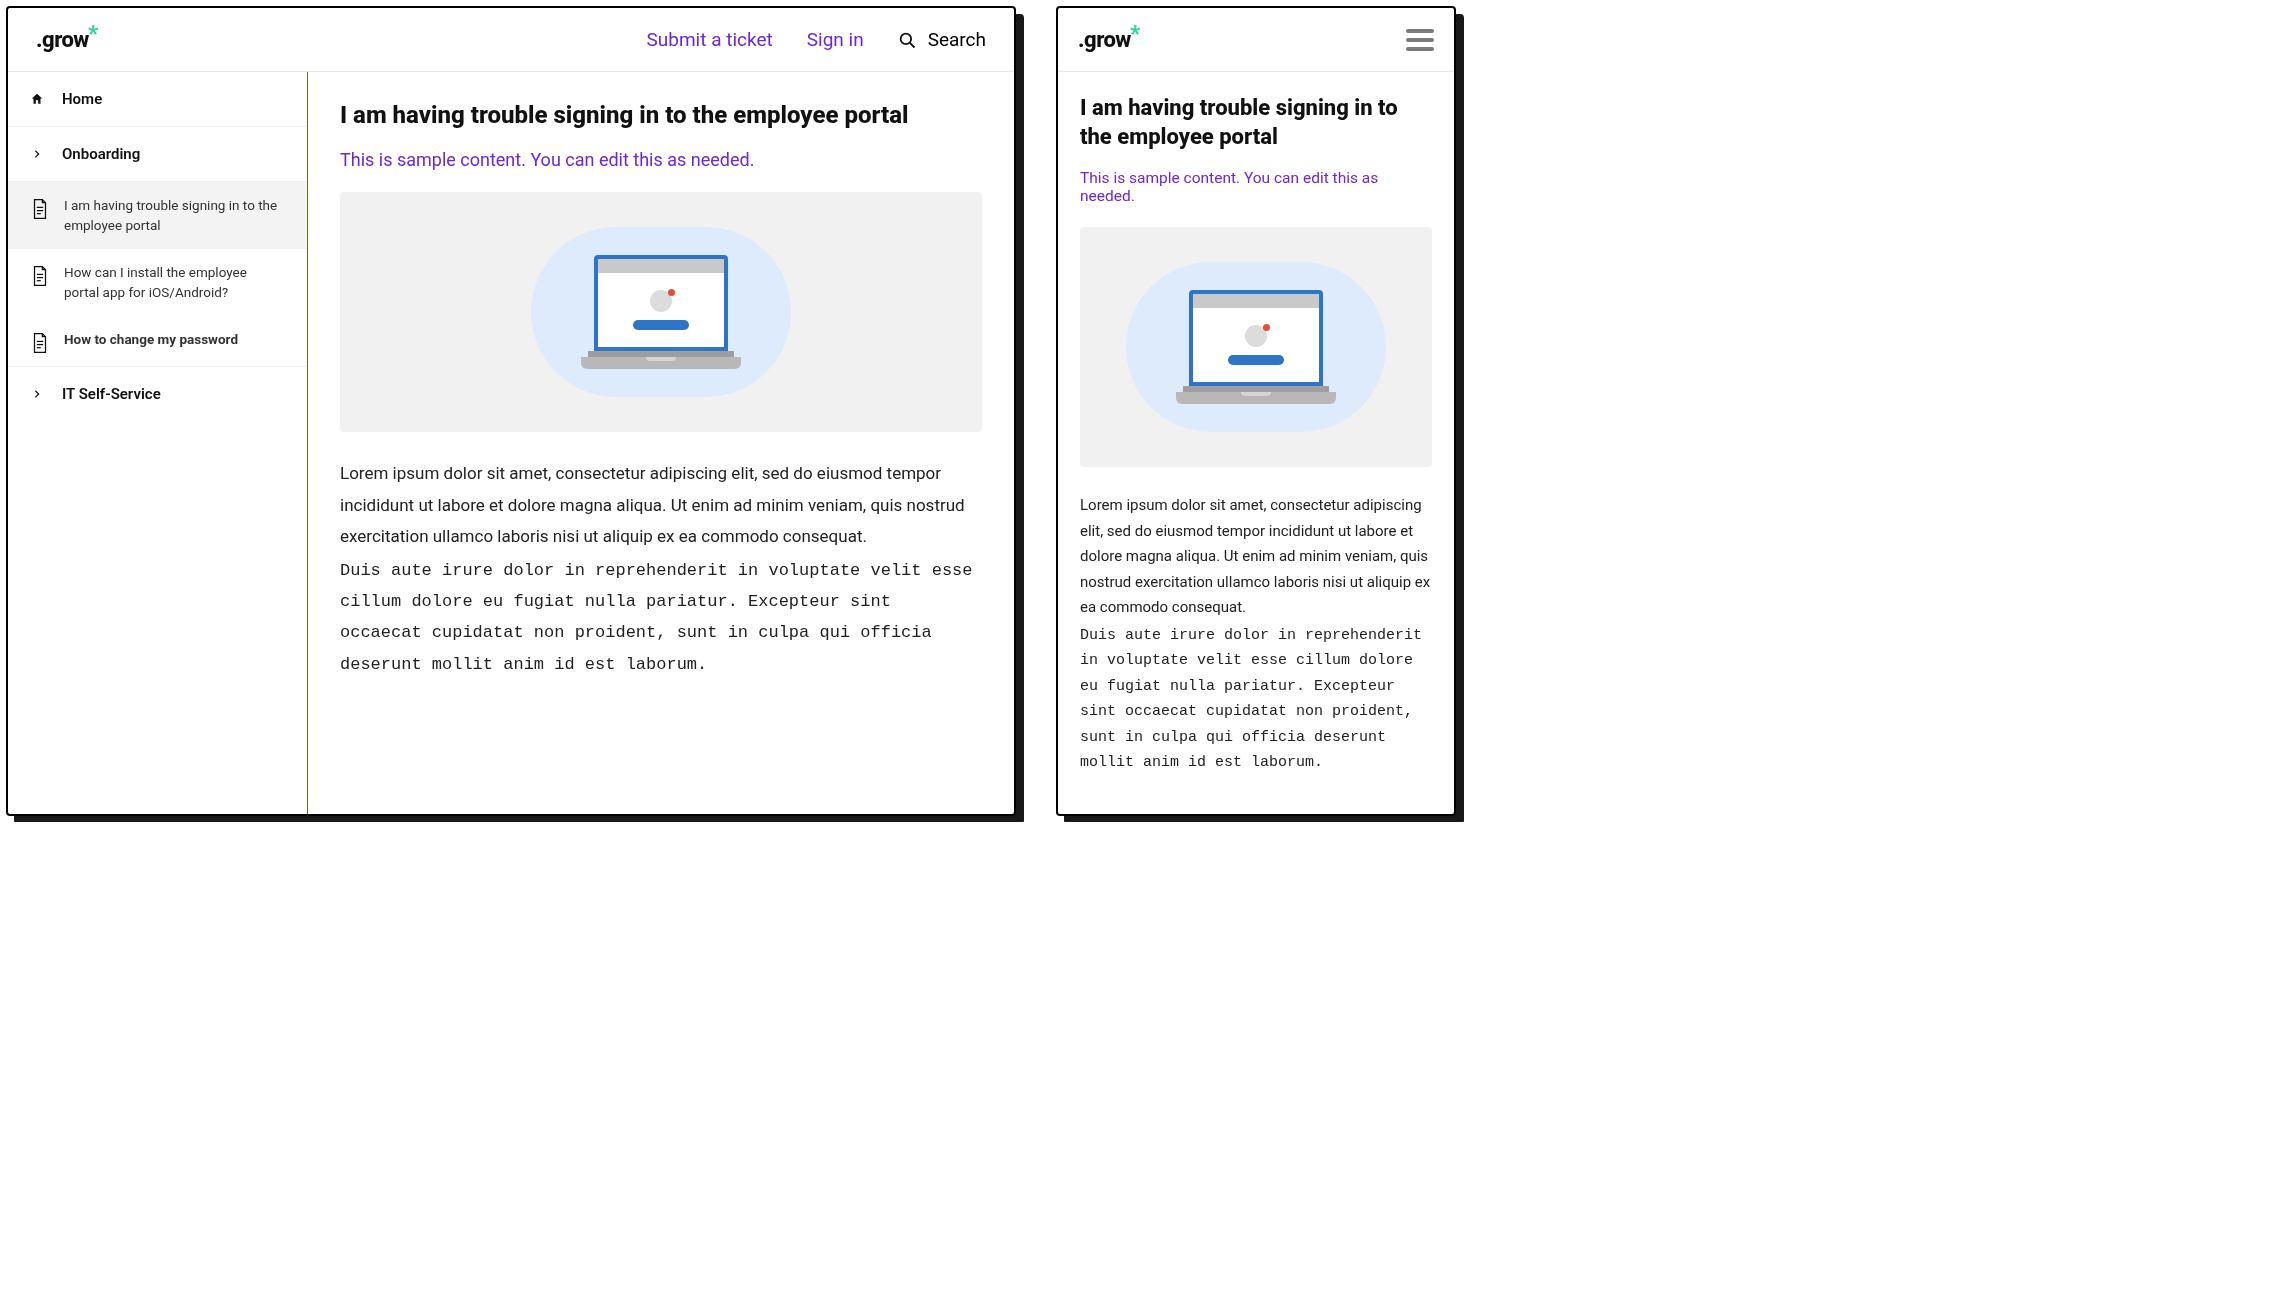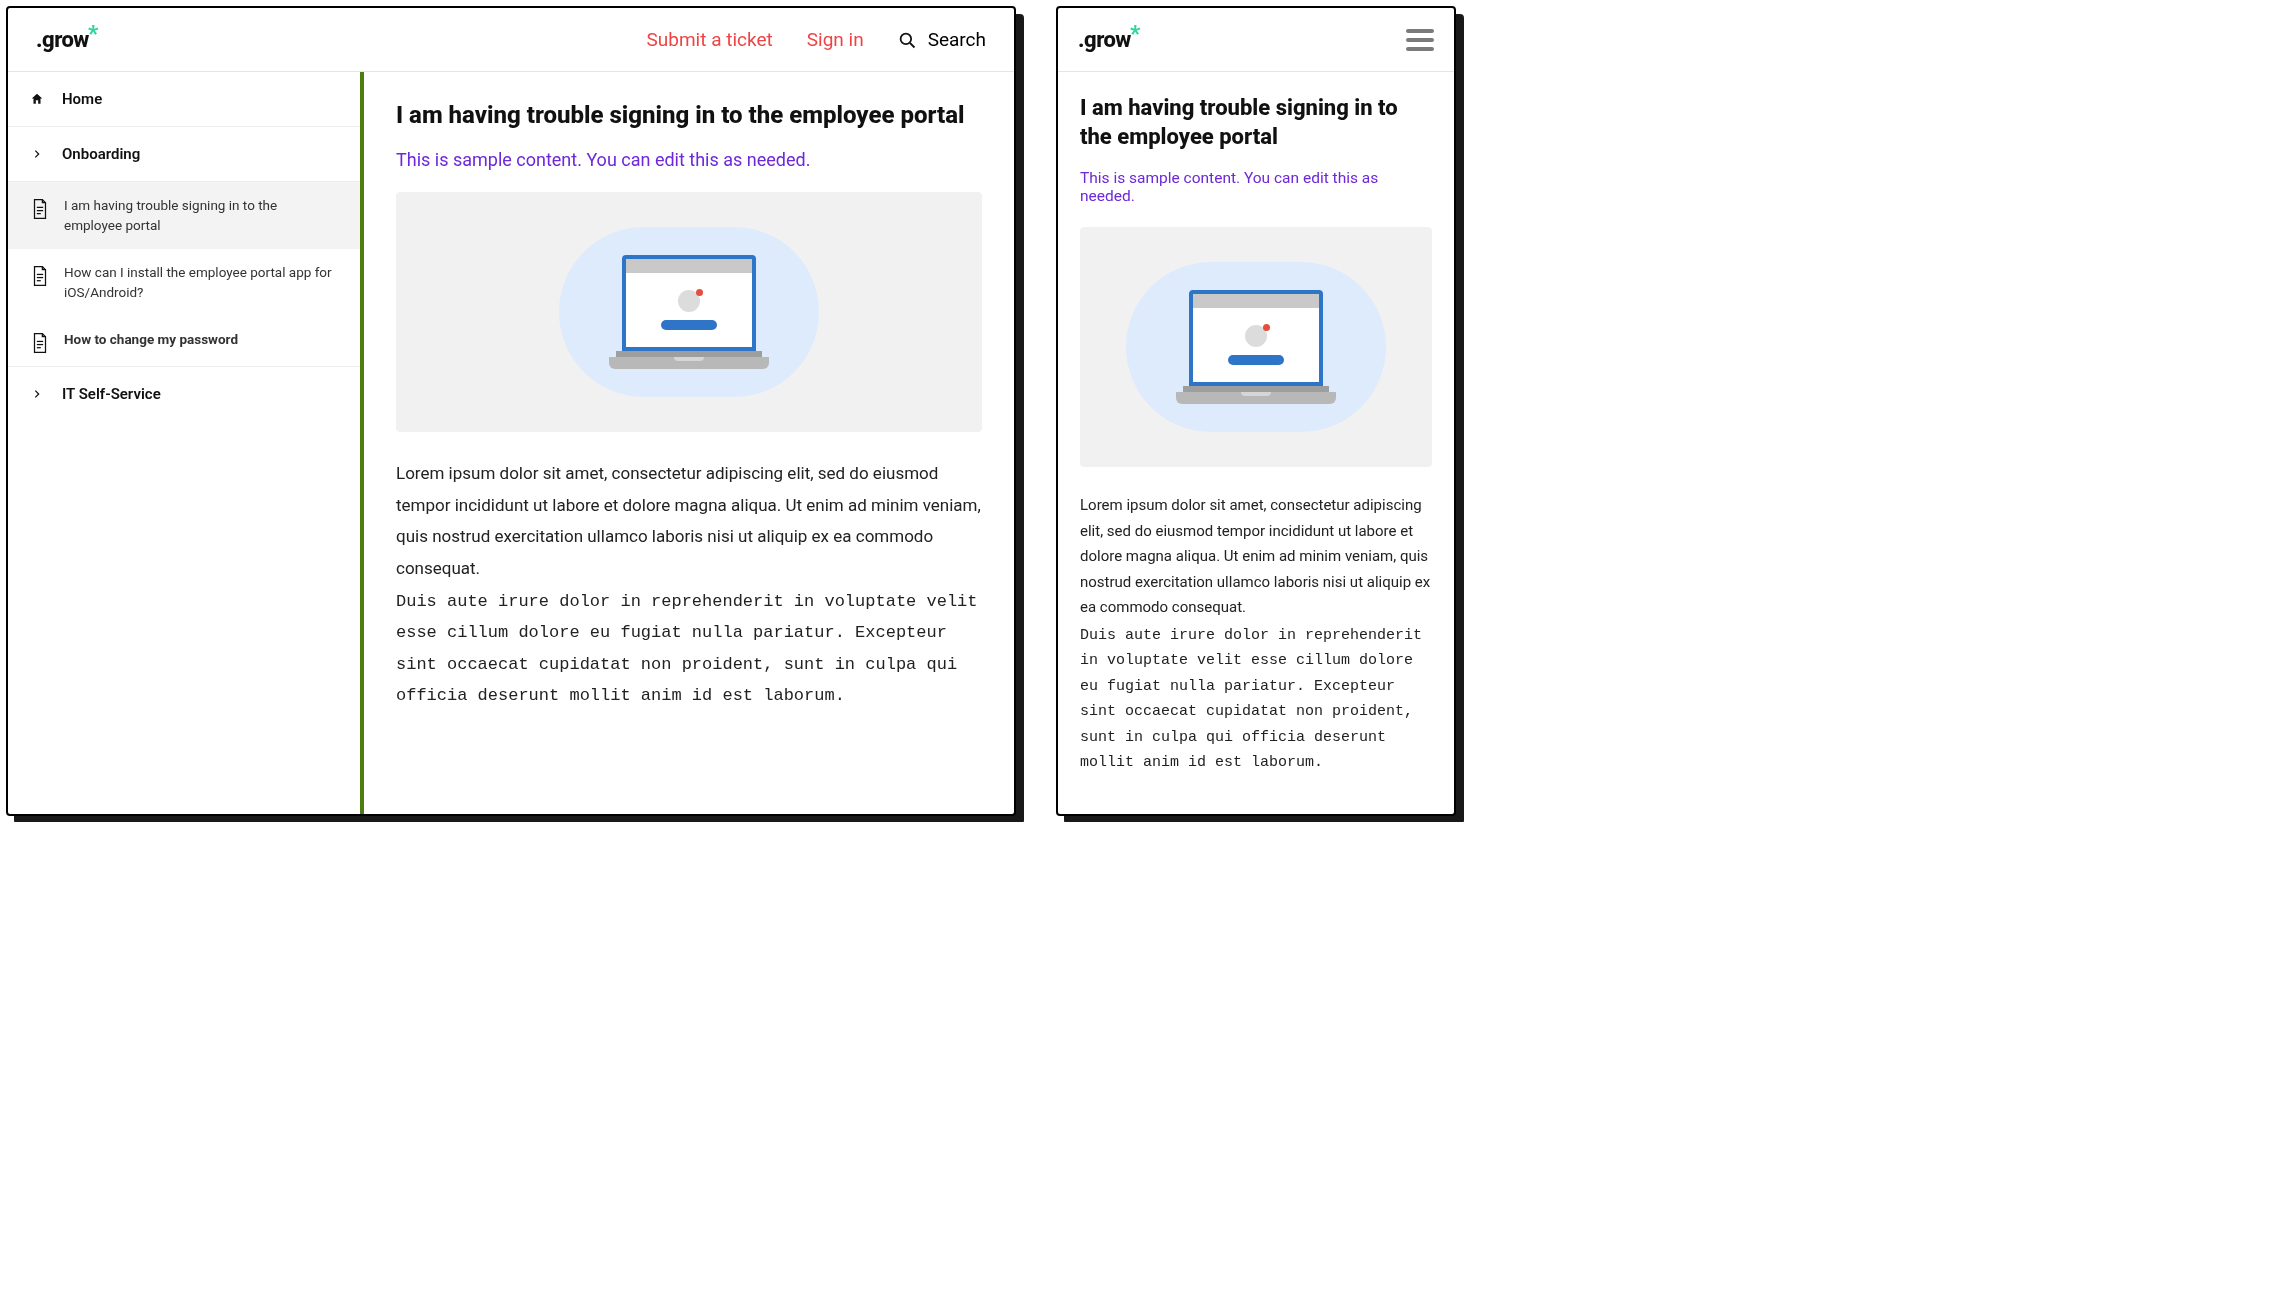--- a/index.html
+++ b/index.html
@@ -41,29 +41,29 @@
   }
   .logo-asterisk {
     color: #2bd6a3;
     font-size: 22px;
     position: relative;
     top: -6px;
     left: -1px;
     font-weight: 900;
   }
   .toplinks { display: flex; align-items: center; gap: 34px; font-size: 19px; }
-  .toplinks a { color: #ef4444; text-decoration: none; cursor: pointer; }
+  .toplinks a { color: #6d28d9; text-decoration: none; cursor: pointer; }
   .search-wrap { display: flex; align-items: center; gap: 12px; cursor: pointer; }
   .search-icon-svg { width: 18px; height: 18px; }
 
   
   .body-row { display: flex; flex: 1; min-height: 0; }
   .sidebar {
-    width: 356px;
-    border-right: 4px solid #4d7c0f;
+    width: 300px;
+    border-right: 1px solid #4d7c0f;
     overflow-y: auto;
     font-size: 15px;
   }
   .nav-item {
     display: flex;
     align-items: center;
     gap: 18px;
     padding: 18px 22px;
     border-bottom: 1px solid #eee;
     cursor: pointer;

